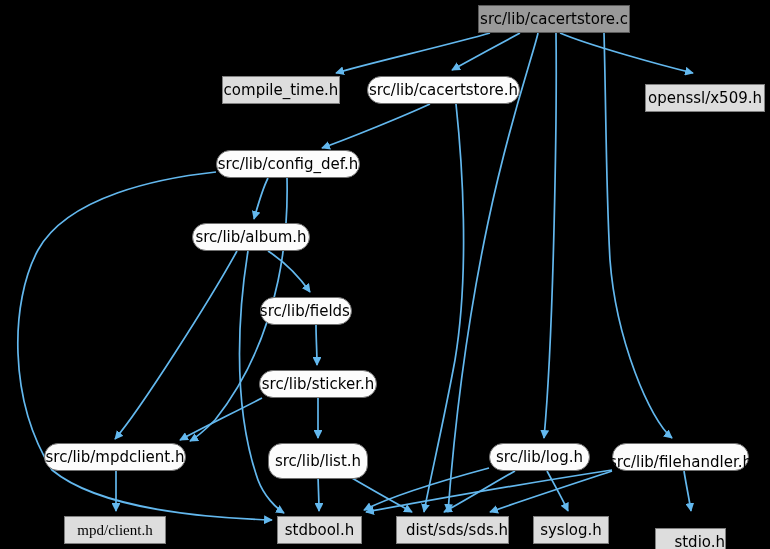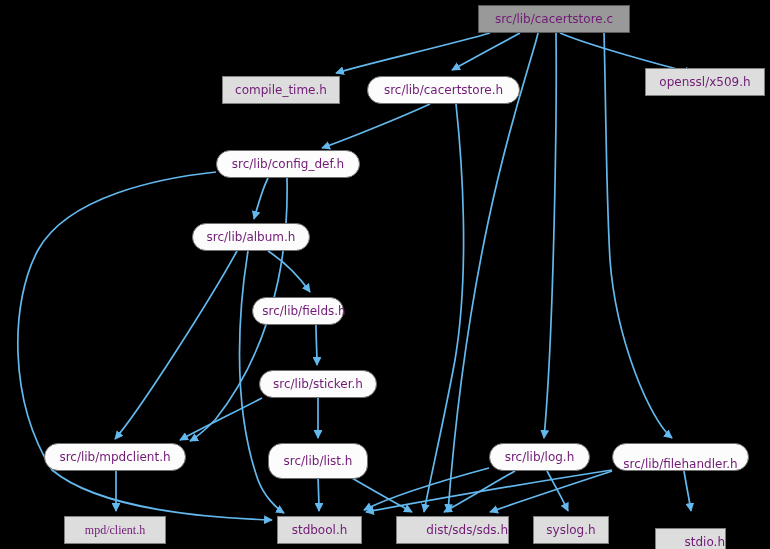--- a/index.html
+++ b/index.html
@@ -26,23 +26,23 @@
     width: 770px;
     height: 549px;
   }
   .node {
     position: absolute;
     box-sizing: border-box;
     display: flex;
     align-items: center;
     justify-content: center;
     border: 1px solid #757575;
-    font-size: 12px;
+    font-size: 15px;
     line-height: 1;
-    color: #701a75;
+    color: #000000;
     white-space: nowrap;
     letter-spacing: 0px;
     z-index: 5;
   }
   .node.root {
     background: #999999;
     border-color: #5a5a5a;
   }
   .node.leaf {
     background: #dddddd;
@@ -101,30 +101,30 @@
   <div id="node-layer">
       <div class="node root" style="left: 478px; top: 5px; width: 152px; height: 28px;">
         <span class="node-label">src/lib/cacertstore.c</span>
       </div>
       <div class="node leaf" style="left: 222px; top: 76px; width: 118px; height: 28px;">
         <span class="node-label">compile_time.h</span>
       </div>
       <div class="node hdr" style="left: 367px; top: 76px; width: 153px; height: 28px;">
         <span class="node-label">src/lib/cacertstore.h</span>
       </div>
-      <div class="node leaf" style="left: 645px; top: 68px; width: 120px; height: 28px;">
+      <div class="node leaf" style="left: 645px; top: 84px; width: 120px; height: 28px;">
         <span class="node-label">openssl/x509.h</span>
       </div>
       <div class="node hdr" style="left: 216px; top: 150px; width: 144px; height: 28px;">
         <span class="node-label">src/lib/config_def.h</span>
       </div>
       <div class="node hdr" style="left: 192px; top: 223px; width: 118px; height: 28px;">
         <span class="node-label">src/lib/album.h</span>
       </div>
-      <div class="node hdr" style="left: 252px; top: 297px; width: 92px; height: 28px; padding-left: 12px;">
+      <div class="node hdr" style="left: 260px; top: 297px; width: 92px; height: 28px; padding-left: 12px;">
         <span class="node-label">src/lib/fields.h</span>
       </div>
       <div class="node hdr" style="left: 259px; top: 370px; width: 118px; height: 28px;">
         <span class="node-label">src/lib/sticker.h</span>
       </div>
       <div class="node hdr" style="left: 44px; top: 443px; width: 142px; height: 28px;">
         <span class="node-label">src/lib/mpdclient.h</span>
       </div>
       <div class="node hdr" style="left: 268px; top: 443px; width: 100px; height: 36px;">
         <span class="node-label">src/lib/list.h</span>

